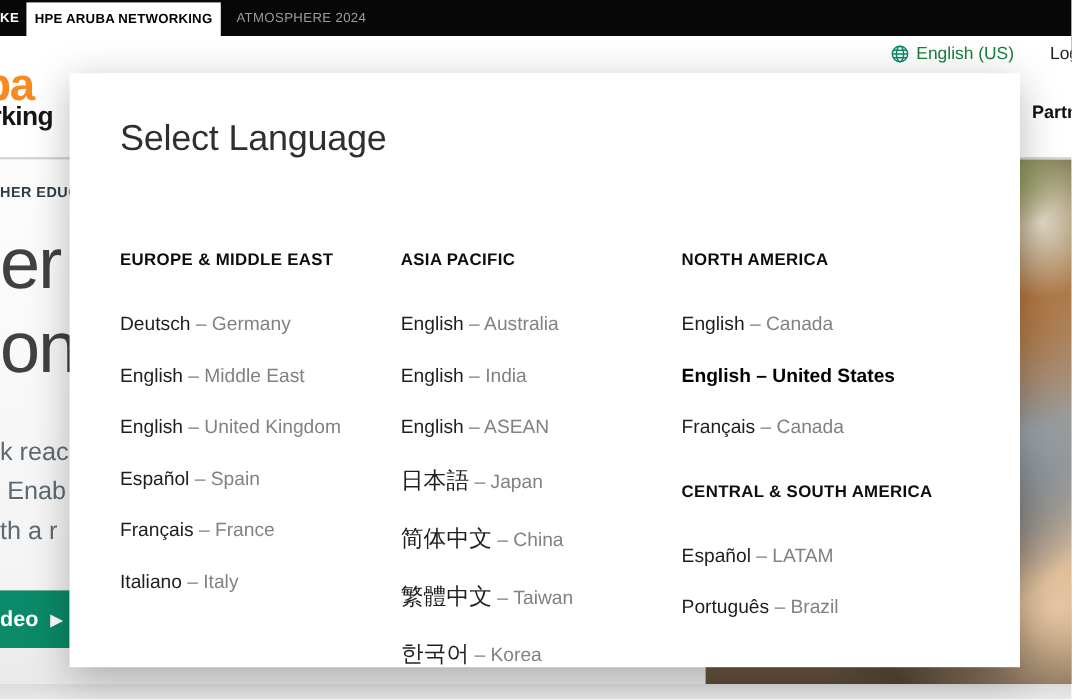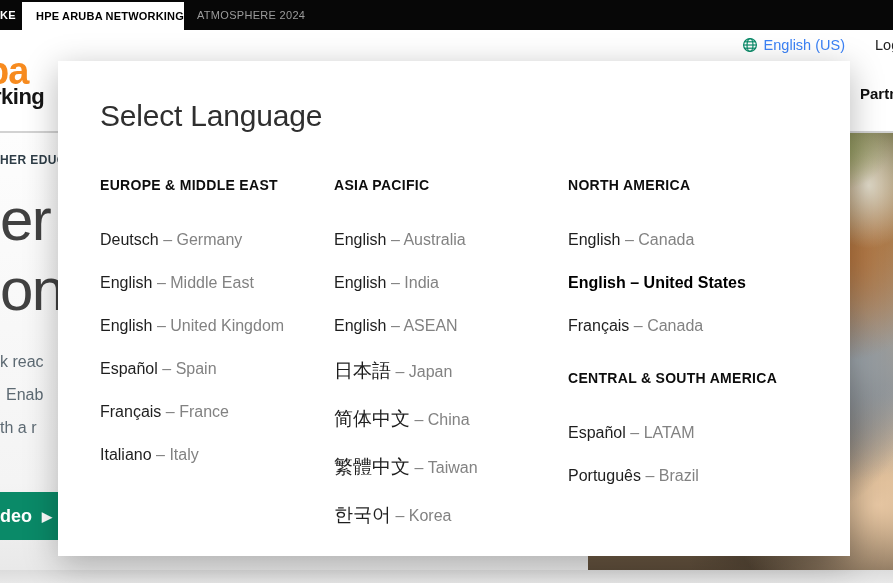--- a/index.html
+++ b/index.html
@@ -6,30 +6,30 @@
   html,body { width:893px; height:583px; }
   body {
     position:relative; overflow:hidden; background:#fff;
     font-family:"Liberation Sans", sans-serif;
   }
 
   
   .topbar { position:absolute; top:0; left:0; right:0; height:45px; background:#070707; }
   .tab-partial { position:absolute; left:0; top:9px; color:#fff; font-size:11px; font-weight:700; letter-spacing:.3px; }
   .tab-active { position:absolute; left:22px; top:2px; width:162px; height:28px; background:#fff;
-                color:#000; font-size:11px; font-weight:700; text-align:right; line-height:28px; letter-spacing:.2px; }
+                color:#000; font-size:11px; font-weight:700; text-align:center; line-height:28px; letter-spacing:.2px; }
   .tab-atmo { position:absolute; left:197px; top:9px; color:#9b9b9b; font-size:11px; font-weight:400; letter-spacing:.3px; }
 
   
   .header { position:absolute; top:30px; left:0; right:0; height:103px; background:#fff; border-bottom:2px solid #d2d2d2; }
   .logo { position:absolute; left:-14px; top:22px; line-height:1; }
   .logo-ba { display:block; font-size:38px; font-weight:700; color:#f78b1f; letter-spacing:-1px; }
   .logo-rking { display:block; font-size:22px; font-weight:700; color:#151515; margin:-4px 0 0 7px; letter-spacing:-.5px; }
   .lang-switch { position:absolute; top:7px; right:48px; display:flex; align-items:center; gap:6px;
-                 color:#3b82f6; font-size:14.5px; cursor:pointer; }
+                 color:#15803d; font-size:14.5px; cursor:pointer; }
   .lang-switch svg { display:block; }
   .login { position:absolute; top:7px; left:875px; font-size:14.5px; color:#222; white-space:nowrap; }
   .nav-partners { position:absolute; top:55px; left:860px; font-size:15px; font-weight:700; color:#101010; white-space:nowrap; }
 
   
   .hero { position:absolute; top:133px; left:0; right:0; height:437px;
           background:linear-gradient(180deg,#fdfdfd 0%,#f4f4f4 80%,#e9e9e9 100%); }
   .hero-photo { position:absolute; right:0; top:0; width:305px; height:437px;
     background:
       radial-gradient(90px 60px at 78% 4%, #8c9a55 0%, transparent 70%),
@@ -37,36 +37,36 @@
       radial-gradient(120px 140px at 85% 28%, #b5753f 0%, transparent 75%),
       radial-gradient(100px 80px at 70% 20%, #6f7c44 0%, transparent 70%),
       radial-gradient(150px 160px at 88% 52%, #9aa2a8 0%, transparent 75%),
       radial-gradient(140px 150px at 70% 62%, #3f444d 0%, transparent 75%),
       radial-gradient(200px 160px at 95% 85%, #e7c7a3 0%, transparent 75%),
       radial-gradient(160px 90px at 75% 97%, #463a2c 0%, transparent 80%),
       linear-gradient(180deg,#7d7a52 0%,#a08057 22%,#a68a68 40%,#8e8e8e 60%,#caa87f 80%,#5a4a38 100%);
   }
   .eyebrow { position:absolute; left:0; top:20px; font-size:12px; font-weight:700; color:#2e3d47; letter-spacing:.4px; white-space:nowrap; }
   .hero-heading { position:absolute; left:0; top:52px; font-size:60px; line-height:70px; color:#414141; letter-spacing:-1.5px; white-space:nowrap; }
-  .hero-body { position:absolute; left:0; top:212px; font-size:16px; line-height:33px; color:#5d6a73; white-space:nowrap; }
+  .hero-body { position:absolute; left:0; top:227px; font-size:21px; line-height:33px; color:#5d6a73; white-space:nowrap; }
   .hero-body .indent { padding-left:6px; }
   .hero-btn { position:absolute; left:-96px; top:359px; width:154px; height:48px; background:#0a8a68;
               color:#fff; font-weight:700; font-size:18px; display:flex; align-items:center;
               justify-content:flex-end; padding-right:6px; gap:10px; cursor:pointer; border:none; }
   .hero-btn .play { font-size:13px; line-height:1; }
 
   .bottom-strip { position:absolute; top:570px; left:0; right:0; height:13px;
                   background:linear-gradient(180deg,#dcdcdc,#e8e8e8); }
 
   
   .modal { position:absolute; left:58px; top:61px; width:792px; height:495px; background:#fff;
            box-shadow:0 8px 32px rgba(0,0,0,.28); padding:30px 0 0 42px; overflow:hidden; }
   .modal-title { font-size:30px; font-weight:400; color:#2f2f2f; letter-spacing:-.2px; margin:8px 0 44px; }
   .columns { display:flex; }
-  .col { width:234px; }
+  .col { width:234px;margin-top:31px; }
   .col:last-child { flex:1; }
   .group-header { font-size:14px; font-weight:700; color:#0d0d0d; letter-spacing:.3px; margin:0 0 38px; }
   .group + .group { margin-top:36px; }
   .lang-item { font-size:16px; line-height:17px; margin-bottom:26px; cursor:pointer; white-space:nowrap; }
   .lang-item.cjk { line-height:22px; margin-bottom:25px; }
   .lang-item.cjk .lang-name { font-size:19px; }
   .lang-name { color:#1e1e1e; }
   .lang-sep, .lang-region { color:#828282; }
   .lang-item.selected .lang-name,
   .lang-item.selected .lang-sep,

